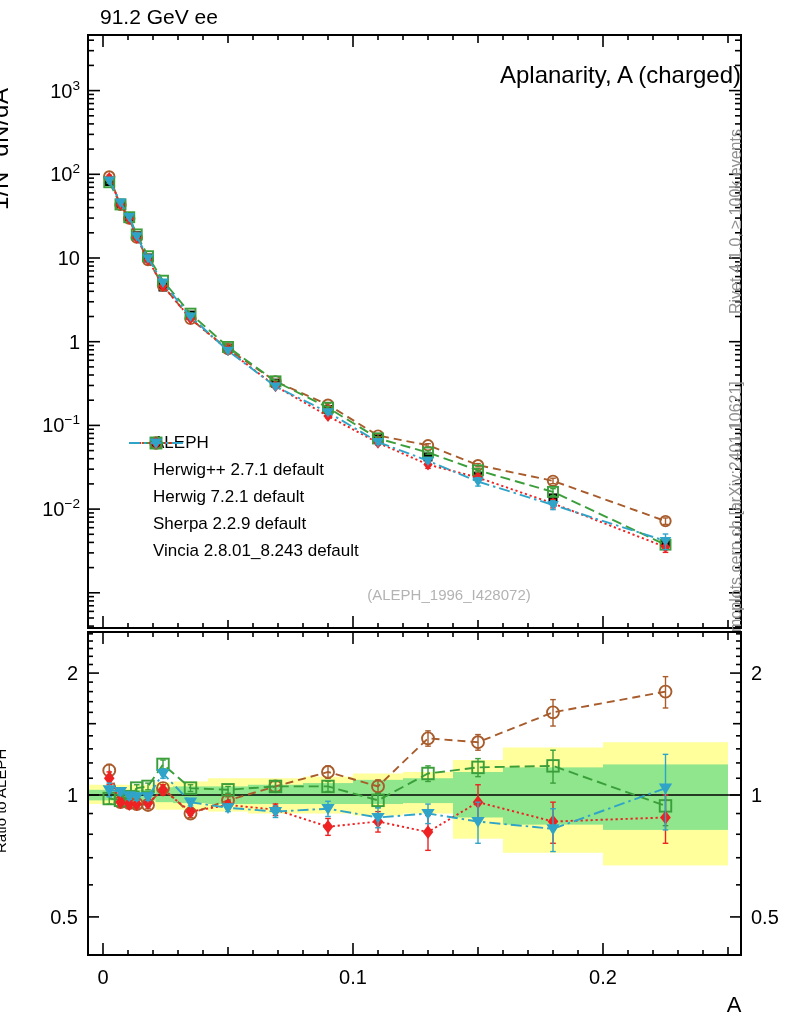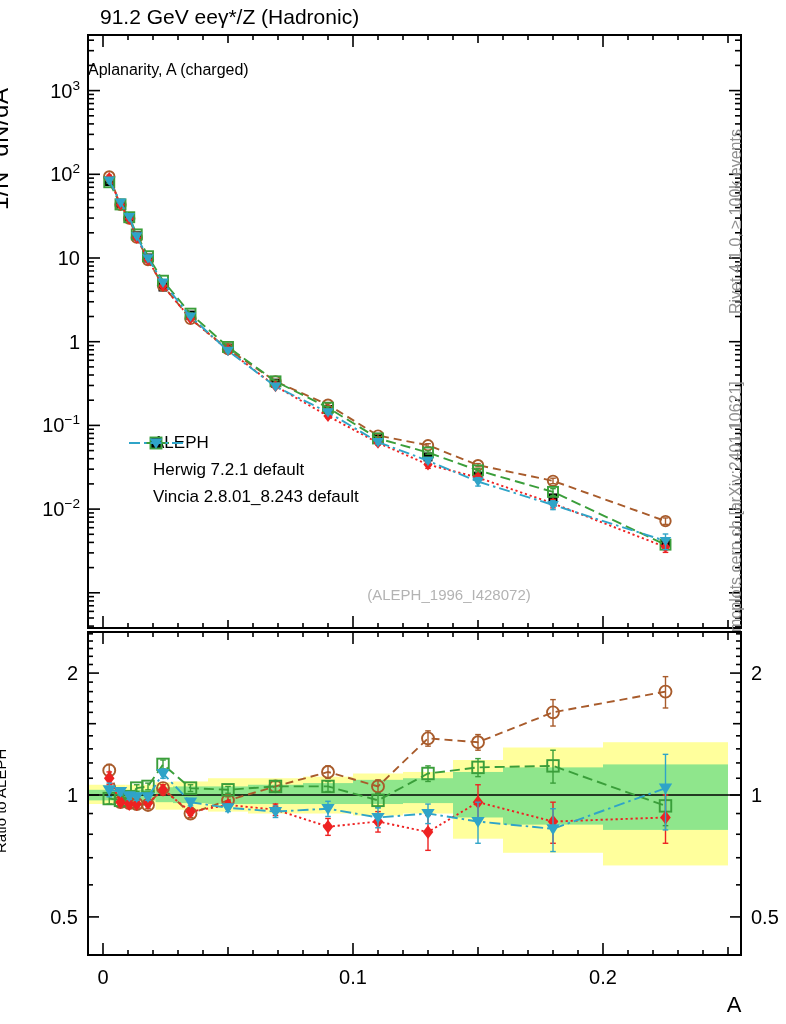--- a/index.html
+++ b/index.html
@@ -3,21 +3,21 @@
 <meta charset="utf-8">
 <style>
   html,body{margin:0;padding:0;background:#fff;}
   body{width:786px;height:1024px;position:relative;overflow:hidden;
        font-family:"Liberation Sans",sans-serif;color:#000;}
   svg{position:absolute;left:0;top:0;}
   svg text{font-family:"Liberation Sans",sans-serif;}
   .ov{position:absolute;}
   #hdr{left:88px;top:5px;width:641px;padding-left:12px;display:flex;
        font-size:21px;}
-  #title{left:88px;top:61px;width:653px;text-align:left;font-size:16px;}
+  #title{left:88px;top:61px;width:653px;text-align:right;font-size:24px;}
   #ylab{left:14px;top:182px;transform:rotate(-90deg);transform-origin:left bottom;
         font-size:24px;white-space:pre;letter-spacing:0.5px;}
   #rlab{left:9px;top:836px;transform:rotate(-90deg);transform-origin:left bottom;
         font-size:15px;white-space:nowrap;}
   .side{color:#909090;font-size:16px;transform:rotate(-90deg);
         transform-origin:left bottom;left:745px;white-space:nowrap;}
   #side-top{top:296px;}
   #side-bottom{top:614px;}
   #wm{left:88px;top:586px;width:722px;text-align:center;color:#b3b3b3;font-size:15px;}
   #xlab{left:720px;top:992px;width:28px;text-align:center;font-size:22px;}
@@ -928,42 +928,55 @@
       <text x="751" y="680.0828517560876" text-anchor="start" font-size="20" fill="#000">2</text>
       <text x="78" y="802" text-anchor="end" font-size="20" fill="#000">1</text>
       <text x="751" y="802" text-anchor="start" font-size="20" fill="#000">1</text>
       <text x="78" y="923.9171482439124" text-anchor="end" font-size="20" fill="#000">0.5</text>
       <text x="751" y="923.9171482439124" text-anchor="start" font-size="20" fill="#000">0.5</text>
     </svg>
   </div>
 
 <div class="ov" id="hdr">
   <span>91.2 GeV ee</span>
-  <span>γ*/Z (Hadronic)</span>
 </div>
 <div class="ov" id="title">Aplanarity, A (charged)</div>
 <div class="ov" id="ylab">1/N  dN/dA</div>
 <div class="ov" id="rlab">Ratio to ALEPH</div>
 <div class="ov side" id="side-top">Rivet 4.1.0, ≥ 100k events</div>
 <div class="ov side" id="side-bottom">mcplots.cern.ch [arXiv:2401.10621]</div>
 <div class="ov" id="wm">(ALEPH_1996_I428072)</div>
 <div class="ov" id="xlab">A</div>
 <div class="ov" id="legend">
     <div class="lrow">
       <svg width="58" height="20">
         <rect x="24.05" y="5.05" width="9.9" height="9.9" fill="#000000"></rect>
       </svg>
       <span class="ll">ALEPH</span>
     </div>
     <div class="lrow">
       <svg width="58" height="20">
+        <line x1="2" y1="10" x2="56" y2="10" stroke="#a85b2b" stroke-width="1.9" stroke-dasharray="8 5"></line>
+        <circle cx="29" cy="10" r="5.720000000000001" fill="none" stroke="#a85b2b" stroke-width="1.9"></circle>
+      </svg>
+      <span class="ll">Herwig++ 2.7.1 default</span>
+    </div>
+    <div class="lrow">
+      <svg width="58" height="20">
         <line x1="2" y1="10" x2="56" y2="10" stroke="#3a9e3a" stroke-width="1.9" stroke-dasharray="10 5"></line>
         <rect x="23.5" y="4.5" width="11" height="11" fill="none" stroke="#3a9e3a" stroke-width="1.9"></rect>
       </svg>
       <span class="ll">Herwig 7.2.1 default</span>
+    </div>
+    <div class="lrow">
+      <svg width="58" height="20">
+        <line x1="2" y1="10" x2="56" y2="10" stroke="#ee2222" stroke-width="1.9" stroke-dasharray="2.2 2.8"></line>
+        <path d="M 29 3.3999999999999995 L 34.06 10 L 29 16.6 L 23.94 10 Z" fill="#ee2222"></path>
+      </svg>
+      <span class="ll">Sherpa 2.2.9 default</span>
     </div>
     <div class="lrow">
       <svg width="58" height="20">
         <line x1="2" y1="10" x2="56" y2="10" stroke="#2fa4c8" stroke-width="1.9" stroke-dasharray="11 4 2.5 4"></line>
         <path d="M 22.62 5.6 L 35.38 5.6 L 29 16.05 Z" fill="#2fa4c8"></path>
       </svg>
       <span class="ll">Vincia 2.8.01_8.243 default</span>
     </div>
   </div>
 

